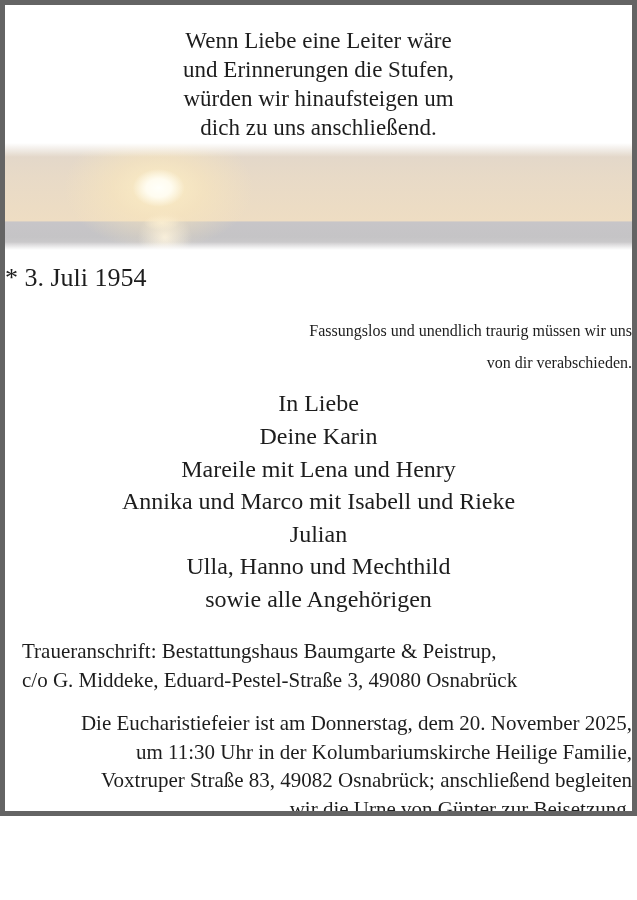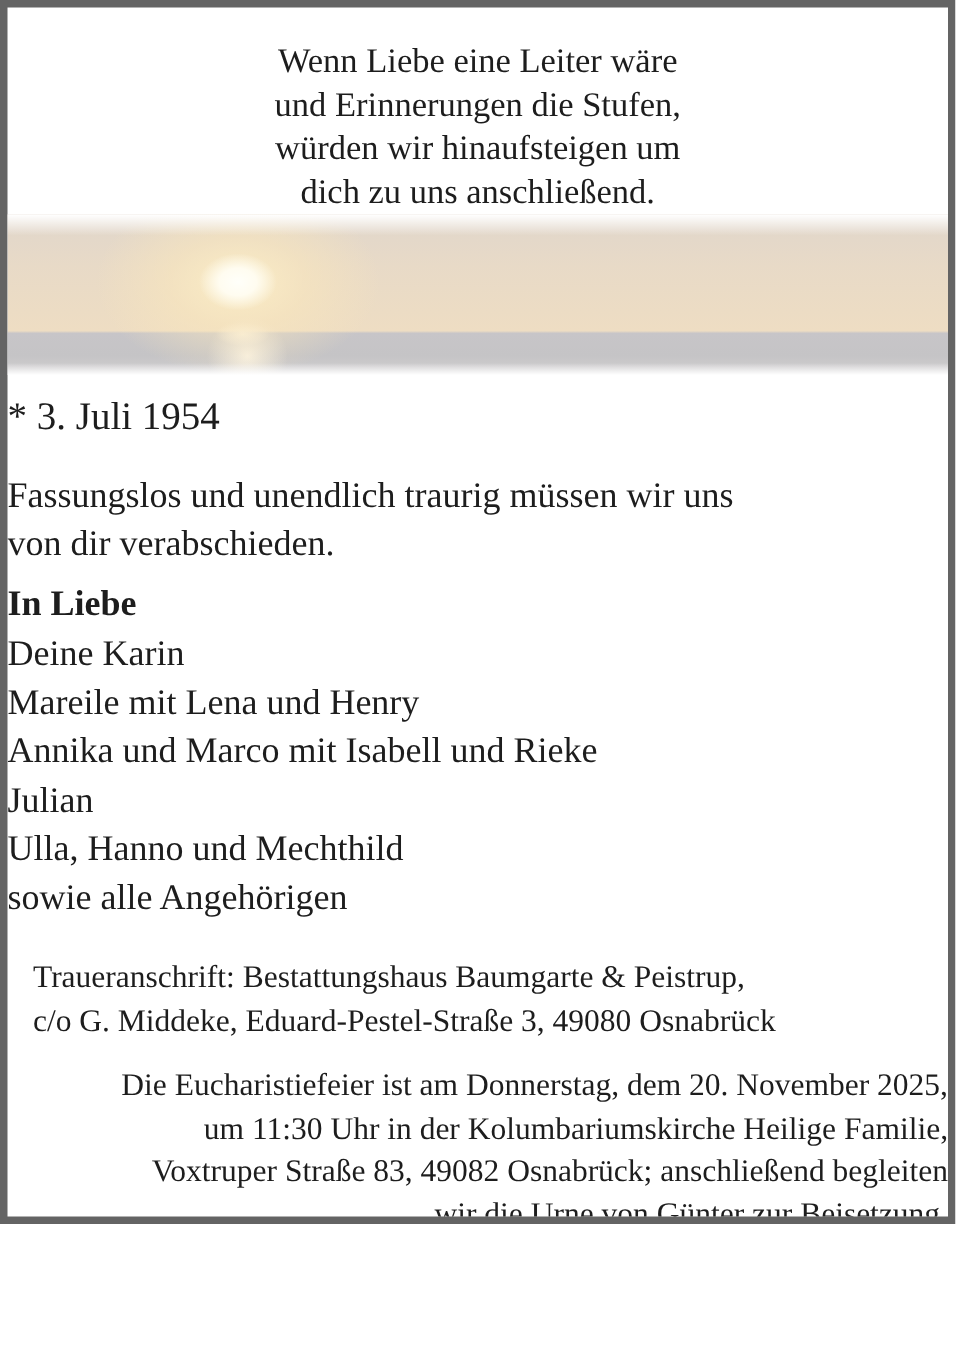--- a/index.html
+++ b/index.html
@@ -63,31 +63,32 @@
   .dates {
     margin-top: 12px;
     display: flex;
     justify-content: space-between;
     gap: 52px;
     font-size: 26px;
     line-height: 32px;
   }
   .farewell {
     margin-top: 21px;
-    text-align: left;
-    font-size: 24px;
+    text-align: right;
+    font-size: 16px;
     line-height: 32px;
   }
   .in-liebe {
     margin-top: 8px;
+    text-align: center;
     font-size: 24px;
     line-height: 33px;
-    font-weight: bold;
   }
   .family {
+    text-align: center;
     font-size: 24px;
     line-height: 32.5px;
   }
   .address {
     margin-top: 22px;
     padding-left: 17px;
     font-size: 21px;
     line-height: 29px;
   }
   .service {

